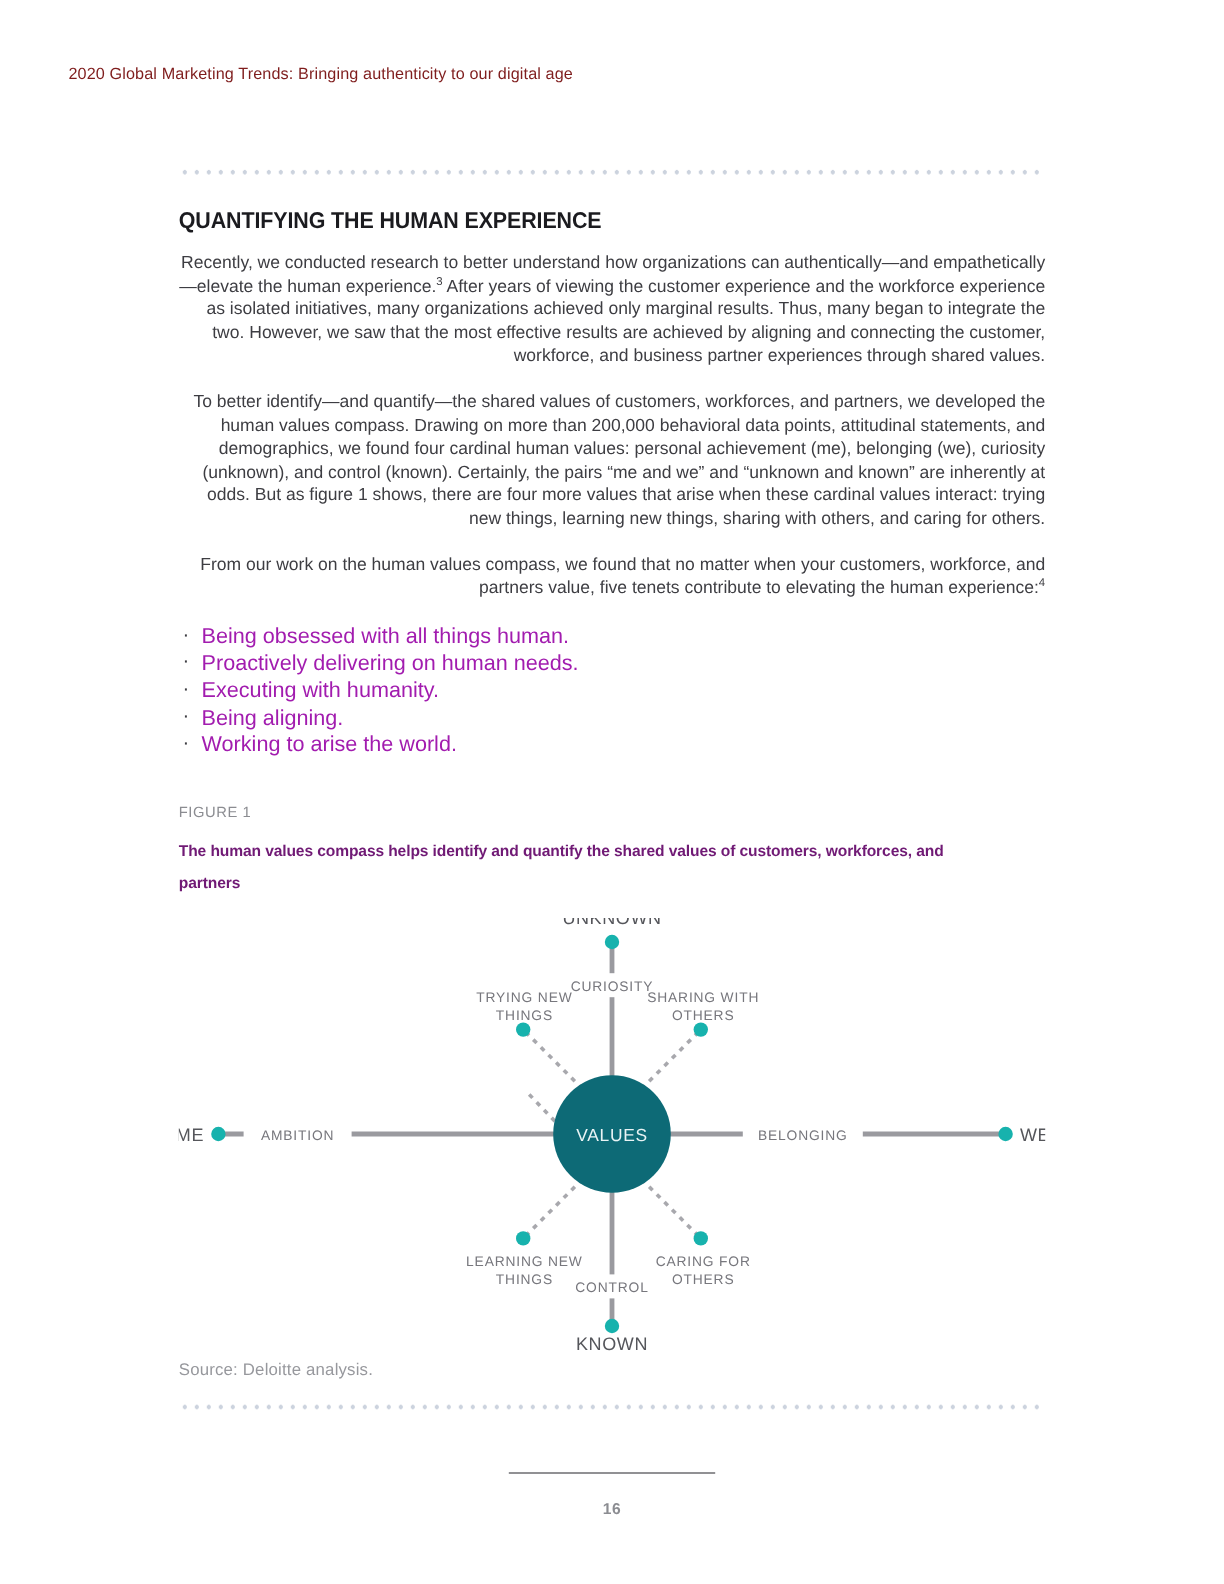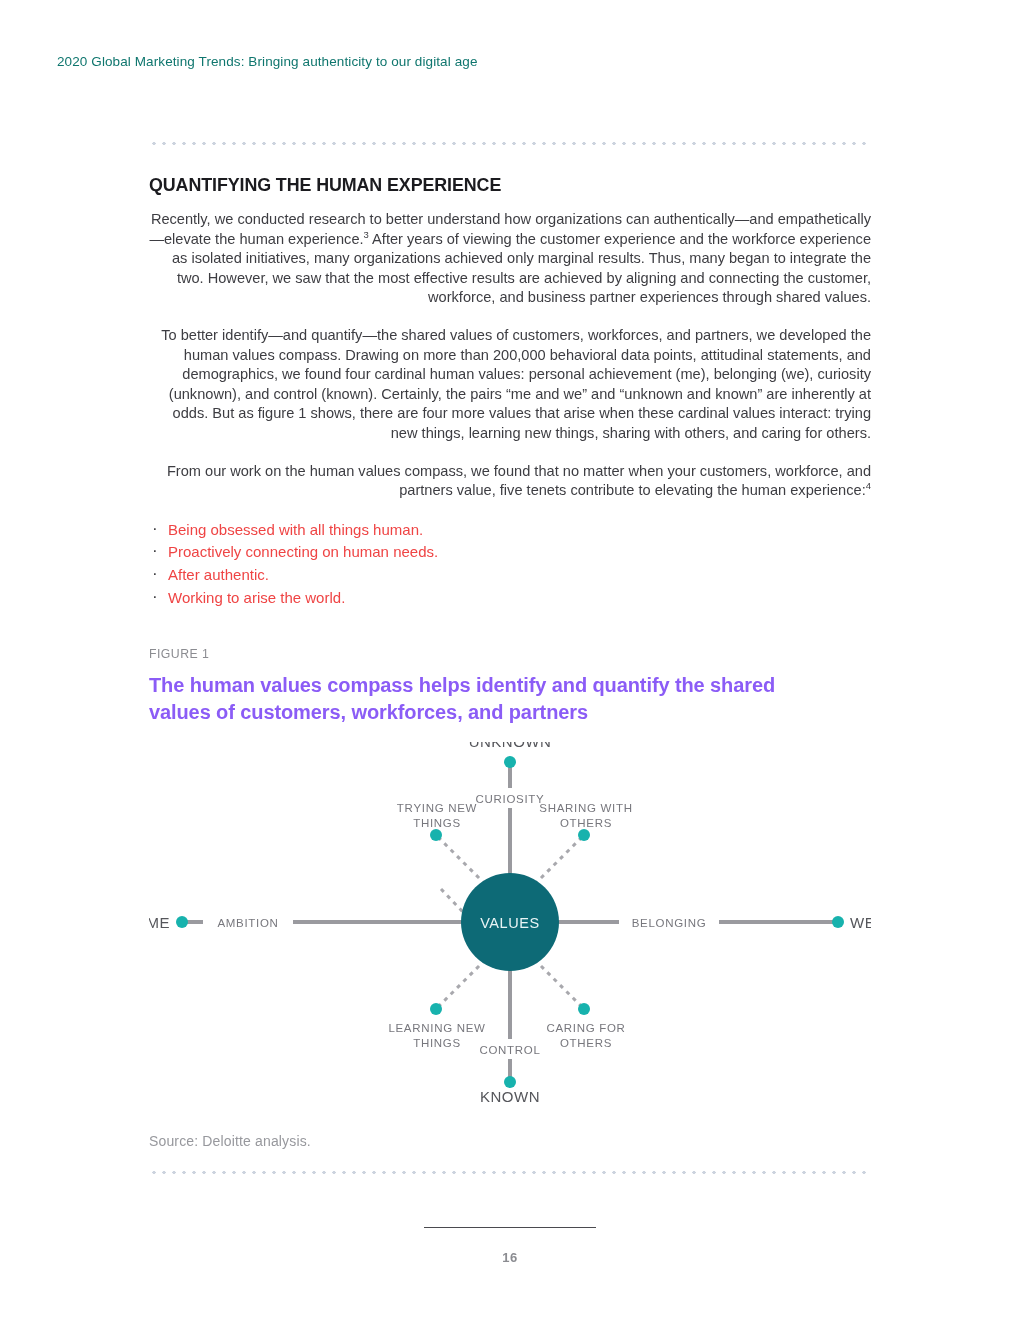--- a/index.html
+++ b/index.html
@@ -15,21 +15,21 @@
     color: #3b3b40;
     overflow: hidden;
   }
 
   
   .running-head {
     position: absolute;
     left: 57px;
     top: 54px;
     font-size: 13.5px;
-    color: #0f766e;
+    color: #7f1d1d;
     letter-spacing: 0.1px;
     white-space: nowrap;
   }
 
   
   .content {
     position: absolute;
     left: 149px;
     top: 140px;
     width: 722px;
@@ -77,23 +77,23 @@
   p.body-text:last-child { margin-bottom: 0; }
 
   sup { font-size: 9.5px; vertical-align: super; line-height: 0; }
 
   ul.tenets {
     list-style: none;
     margin: 0 0 18px 0;
     padding: 0;
   }
   ul.tenets li {
-    font-size: 15px;
+    font-size: 18px;
     line-height: 22.6px;
-    color: #ef4444;
+    color: #a21caf;
     padding-left: 19px;
     position: relative;
   }
   ul.tenets li::before {
     content: "\00B7";
     position: absolute;
     left: 3px;
     top: -1px;
     font-size: 17px;
     color: #3d3d42;
@@ -109,24 +109,24 @@
   
   .figure-block { margin-top: 38px; }
   .figure-eyebrow {
     font-size: 12.3px;
     color: #8b8c91;
     letter-spacing: 0.45px;
     margin-bottom: 11px;
   }
   .figure-title {
     font-family: "Liberation Sans Narrow", "Liberation Sans", sans-serif;
-    font-size: 20px;
+    font-size: 13px;
     font-weight: bold;
     line-height: 27px;
-    color: #8b5cf6;
+    color: #701a75;
     letter-spacing: -0.1px;
     margin: 0;
     max-width: 680px;
   }
 
   .compass-wrap {
     position: relative;
     width: 722px;
     height: 370px;
     margin-top: 16px;
@@ -175,22 +175,23 @@
   <h2 class="section-title">QUANTIFYING THE HUMAN EXPERIENCE</h2>
 
   <p class="body-text"><span>Recently, we conducted research to better understand how organizations can authentically—and empathetically—elevate the human experience.</span><sup>3</sup><span> After years of viewing the customer experience and the workforce experience as isolated initiatives, many organizations achieved only marginal results. Thus, many began to integrate the two. However, we saw that the most effective results are achieved by aligning and connecting the customer, workforce, and business partner experiences through shared values.</span></p>
 
   <p class="body-text">To better identify—and quantify—the shared values of customers, workforces, and partners, we developed the human values compass. Drawing on more than 200,000 behavioral data points, attitudinal statements, and demographics, we found four cardinal human values: personal achievement (me), belonging (we), curiosity (unknown), and control (known). Certainly, the pairs “me and we” and “unknown and known” are inherently at odds. But as figure 1 shows, there are four more values that arise when these cardinal values interact: trying new things, learning new things, sharing with others, and caring for others.</p>
 
   <p class="body-text"><span>From our work on the human values compass, we found that no matter when your customers, workforce, and partners value, five tenets contribute to elevating the human experience:</span><sup>4</sup></p>
 
   <ul class="tenets">
     <li>Being obsessed with all things human.</li>
-    <li>Proactively connecting on human needs.</li>
-    <li>After authentic.</li>
+    <li>Proactively delivering on human needs.</li>
+    <li>Executing with humanity.</li>
+    <li>Being aligning.</li>
     <li>Working to arise the world.</li>
   </ul>
 
 
 
   <div class="figure-block">
     <div class="figure-eyebrow">FIGURE 1</div>
     <div class="figure-title">The human values compass helps identify and quantify the shared values of customers, workforces, and partners</div>
 
     <div class="compass-wrap">

